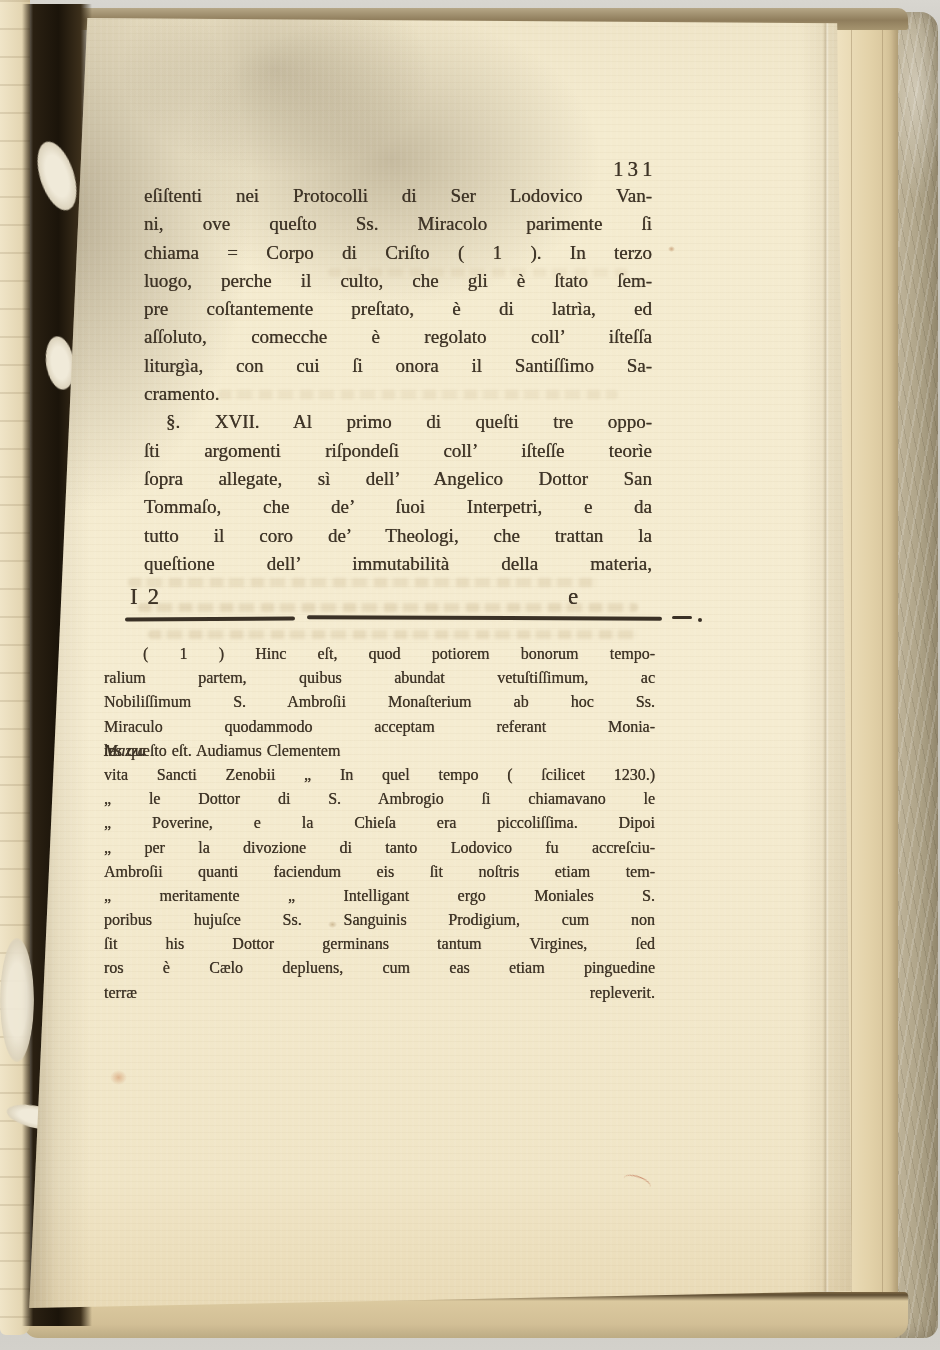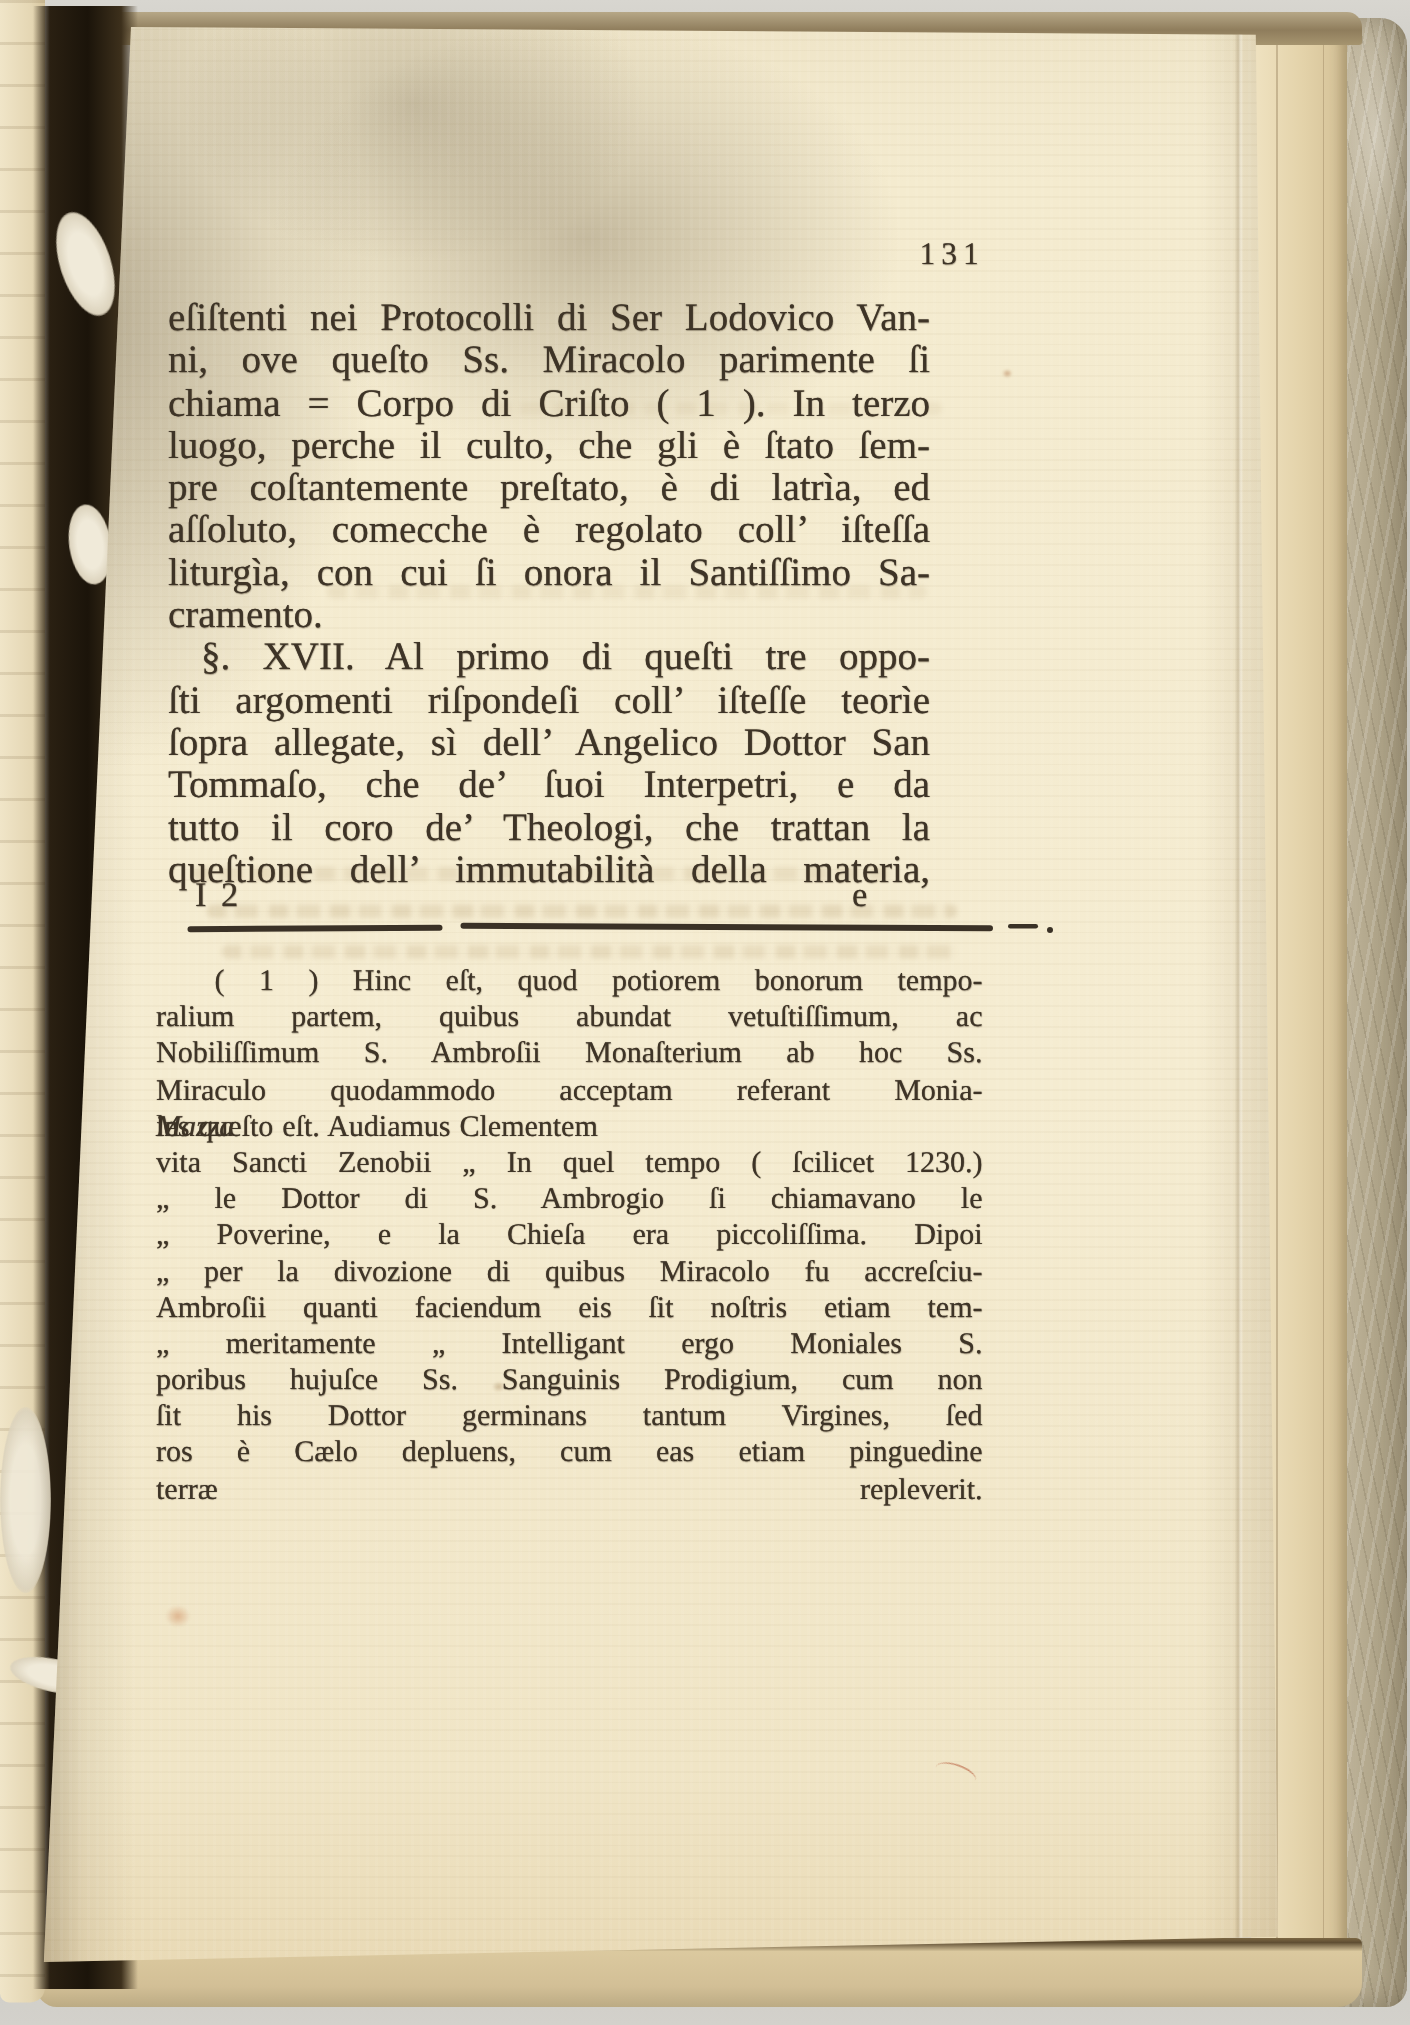--- a/index.html
+++ b/index.html
@@ -91,34 +91,34 @@
   
   .stain{border-radius:50%;filter:blur(.6px);}
   .sn1{left:82px;top:1052px;width:17px;height:15px;background:radial-gradient(rgba(208,142,96,.55),rgba(208,142,96,0) 70%);}
   .sn2{left:640px;top:228px;width:7px;height:6px;background:radial-gradient(rgba(160,90,40,.45),rgba(160,90,40,0) 72%);}
   .sn3{left:300px;top:903px;width:9px;height:7px;background:radial-gradient(rgba(140,100,50,.35),rgba(140,100,50,0) 72%);}
   .hair{left:595px;top:1158px;width:28px;height:12px;border-top:1.5px solid rgba(170,62,30,.55);
     border-radius:60% 40%;transform:rotate(24deg);filter:blur(.2px);}
   
   .ink{color:#3e3427;text-shadow:0 0 .5px rgba(62,50,35,.65),.3px .4px .7px rgba(62,50,35,.38);}
   .pagenum{left:585px;top:139px;font-size:21px;letter-spacing:4px;}
-  .body-text{left:84px;top:164px;width:508px;font-size:26px;margin-top:16px;}
+  .body-text{left:116px;top:164px;width:508px;font-size:19px;}
   .body-text .ln{position:static;display:block;height:28.3px;line-height:28.3px;
     text-align:justify;text-align-last:justify;white-space:nowrap;}
   .ln.end{text-align-last:left;}
   .ln.indent{text-indent:22px;}
   .sig-row{left:102px;top:566px;width:508px;height:26px;font-size:23px;line-height:26px;}
   .sig{left:0;width:100%;text-align:left;letter-spacing:2px;}
   .catchword{left:438px;}
   .rule{background:#3a3126;height:4px;border-radius:2px;}
   .ruleA{left:97px;top:599px;width:170px;transform:rotate(-.3deg);}
   .ruleB{left:279px;top:598px;width:355px;transform:rotate(.25deg);}
   .ruleC{left:644px;top:598px;width:20px;height:3px;}
   .ruleDot{left:670px;top:600px;width:4px;height:4px;border-radius:50%;background:#3a3126;}
-  .footnote{left:76px;top:624px;width:551px;font-size:20px;word-spacing:1px;}
+  .footnote{left:76px;top:624px;width:551px;font-size:16px;word-spacing:1px;}
   .footnote .ln{position:static;display:block;height:24.2px;line-height:24.2px;
     text-align:justify;text-align-last:justify;white-space:nowrap;}
   .footnote .ln.first{text-indent:39px;}
   .em{font-style:italic;}
 </style>
 </head>
 <body>
 
 <div class="scene">
 
@@ -181,21 +181,21 @@
       <span class="ln">Nobiliſſimum S. Ambroſii Monaſterium ab hoc Ss.</span>
       <span class="ln">Miraculo quodammodo acceptam referant Monia-</span>
       <span class="ln">
           <span>les queſto eſt. Audiamus Clementem </span>
           <span class="em">Mazza</span>
           <span> in</span>
         </span>
       <span class="ln">vita Sancti Zenobii „ In quel tempo ( ſcilicet 1230.)</span>
       <span class="ln">„ le Dottor di S. Ambrogio ſi chiamavano le</span>
       <span class="ln">„ Poverine, e la Chieſa era piccoliſſima. Dipoi</span>
-      <span class="ln">„ per la divozione di quibus Miracolo fu accreſciu-</span>
+      <span class="ln">„ per la divozione di tanto Lodovico fu accreſciu-</span>
       <span class="ln">Ambroſii quanti faciendum eis ſit noſtris etiam tem-</span>
       <span class="ln">„ meritamente „ Intelligant ergo Moniales S.</span>
       <span class="ln">poribus hujuſce Ss. Sanguinis Prodigium, cum non</span>
       <span class="ln">ſit his Dottor germinans tantum Virgines, ſed</span>
       <span class="ln">ros è Cælo depluens, cum eas etiam pinguedine</span>
       <span class="ln end">terræ repleverit.</span>
     </div>
   </div>
 
 </div>

